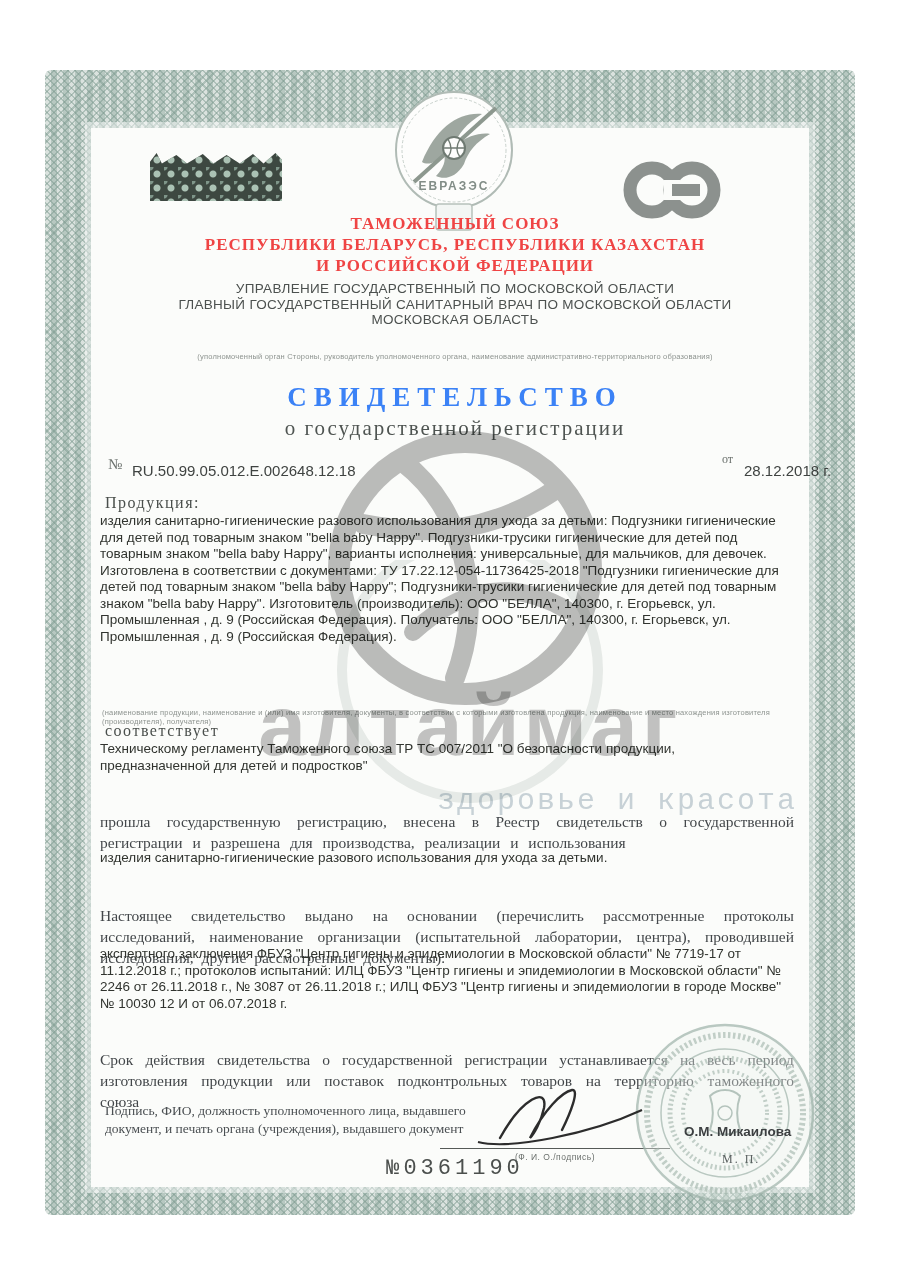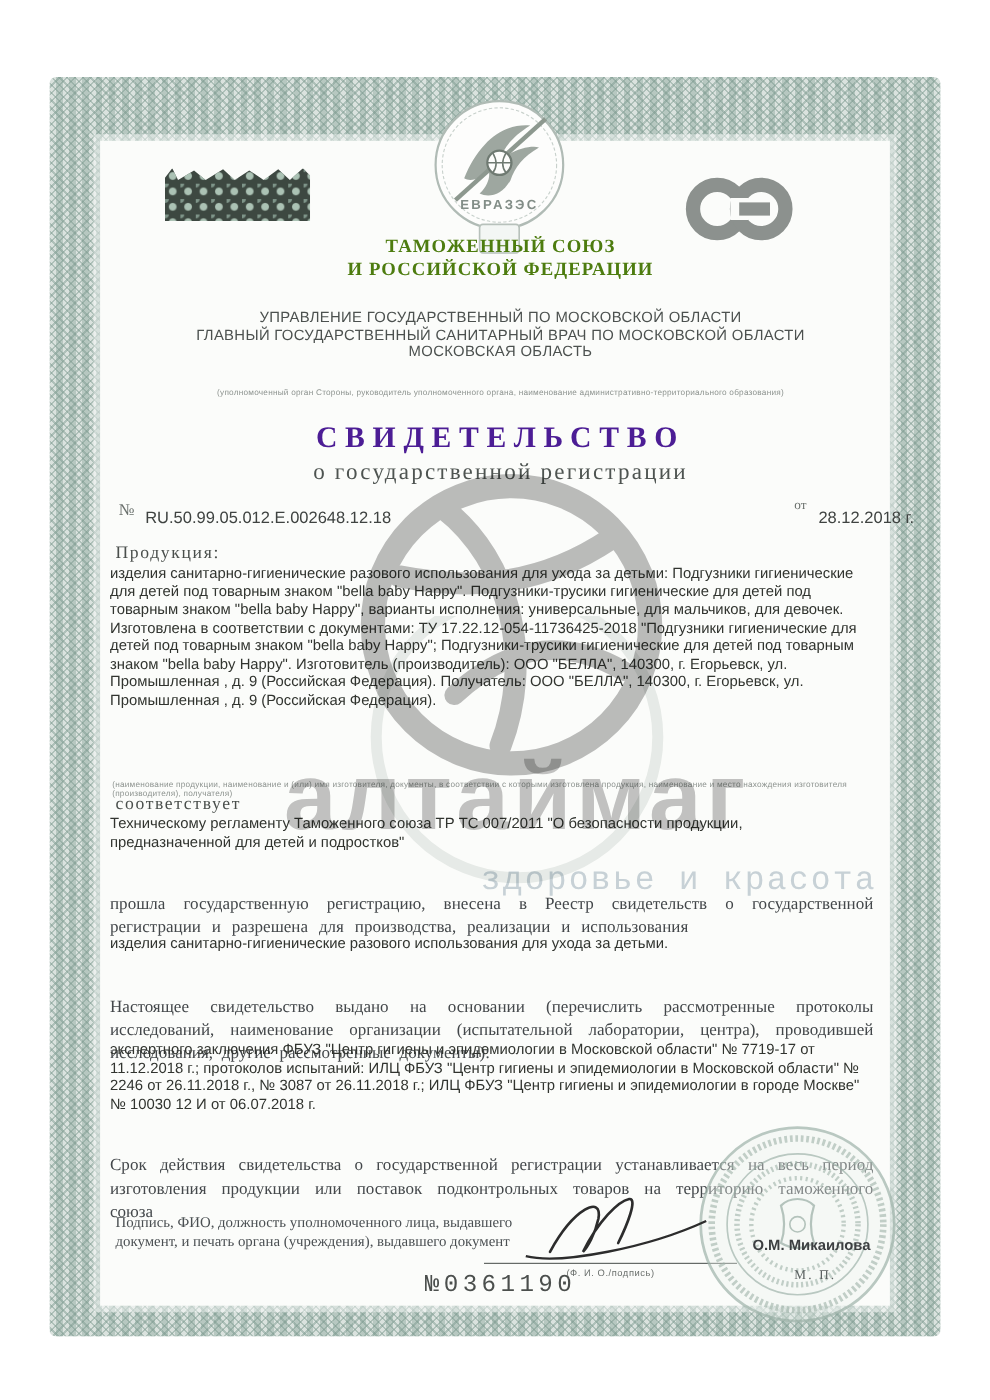--- a/index.html
+++ b/index.html
@@ -15,24 +15,24 @@
     border-radius:6px;}
   .band-inner{position:absolute;left:46px;top:58px;right:46px;bottom:28px;background:#fbfcfa;
     box-shadow:0 0 0 6px rgba(255,255,255,.45);}
   
   .wm{position:absolute;z-index:3;pointer-events:none;mix-blend-mode:multiply;}
   .content{position:absolute;z-index:2;}
   .over{z-index:4;}
   
   .serif{font-family:"Liberation Serif",serif;}
   .center{text-align:center;}
-  .union{font-weight:bold;font-size:17px;letter-spacing:1px;color:#4d7c0f;line-height:21px;}
+  .union{font-weight:bold;font-size:17px;letter-spacing:1px;color:#ef4444;line-height:21px;}
   .authority{font-size:13.5px;color:#4c514f;line-height:15.5px;letter-spacing:.3px;}
   .micro{font-size:7.5px;color:#8d938f;letter-spacing:.2px;}
-  .doc-title{font-weight:bold;font-size:27px;letter-spacing:7px;color:#4c1d95;}
+  .doc-title{font-weight:bold;font-size:27px;letter-spacing:7px;color:#3b82f6;}
   .doc-sub{font-size:21px;letter-spacing:2px;color:#4e5451;text-align:center;}
   .numline{font-size:15px;color:#3f4341;}
   .label-serif{font-size:16px;color:#4a4f4c;letter-spacing:1.5px;}
   .body-sans{font-size:13.5px;line-height:16.5px;color:#31342f;}
   .body-serif{font-size:15.5px;line-height:21px;color:#43474a;text-align:justify;margin-top:25px;}
   .spread{word-spacing:6px;}
   .spread2{word-spacing:4px;}
   .serial{font-family:"Liberation Mono",monospace;font-size:22px;letter-spacing:4px;color:#4b4f4d;}
   .sig-label{font-size:13.5px;line-height:18px;color:#4a4f52;}
   .fio-note{font-size:8.5px;color:#6b706d;letter-spacing:.5px;text-align:center;}
@@ -72,20 +72,21 @@
 
   <svg class="content" style="left:622px;top:158px;" width="104" height="64" viewBox="0 0 104 64">
     <circle cx="30" cy="32" r="22" fill="none" stroke="#8c918e" stroke-width="13"></circle>
     <circle cx="70" cy="32" r="22" fill="none" stroke="#8c918e" stroke-width="13"></circle>
     <rect x="42" y="22" width="16" height="20" fill="#fbfcfa"></rect>
     <rect x="50" y="26" width="28" height="12" fill="#8c918e"></rect>
   </svg>
 
   <div class="content serif union center" style="left:150px;top:213px;width:610px;">
     <div>ТАМОЖЕННЫЙ СОЮЗ</div>
+    <div>РЕСПУБЛИКИ БЕЛАРУСЬ, РЕСПУБЛИКИ КАЗАХСТАН</div>
     <div>И РОССИЙСКОЙ ФЕДЕРАЦИИ</div>
   </div>
   <div class="content authority center" style="left:110px;top:281px;width:690px;">
     <div>УПРАВЛЕНИЕ ГОСУДАРСТВЕННЫЙ ПО МОСКОВСКОЙ ОБЛАСТИ</div>
     <div>ГЛАВНЫЙ ГОСУДАРСТВЕННЫЙ САНИТАРНЫЙ ВРАЧ ПО МОСКОВСКОЙ ОБЛАСТИ</div>
     <div>МОСКОВСКАЯ ОБЛАСТЬ</div>
   </div>
   <div class="content micro center" style="left:110px;top:352px;width:690px;">(уполномоченный орган Стороны, руководитель уполномоченного органа, наименование административно-территориального образования)</div>
 
   <div class="content serif doc-title center" style="left:150px;top:382px;width:610px;">СВИДЕТЕЛЬСТВО</div>

